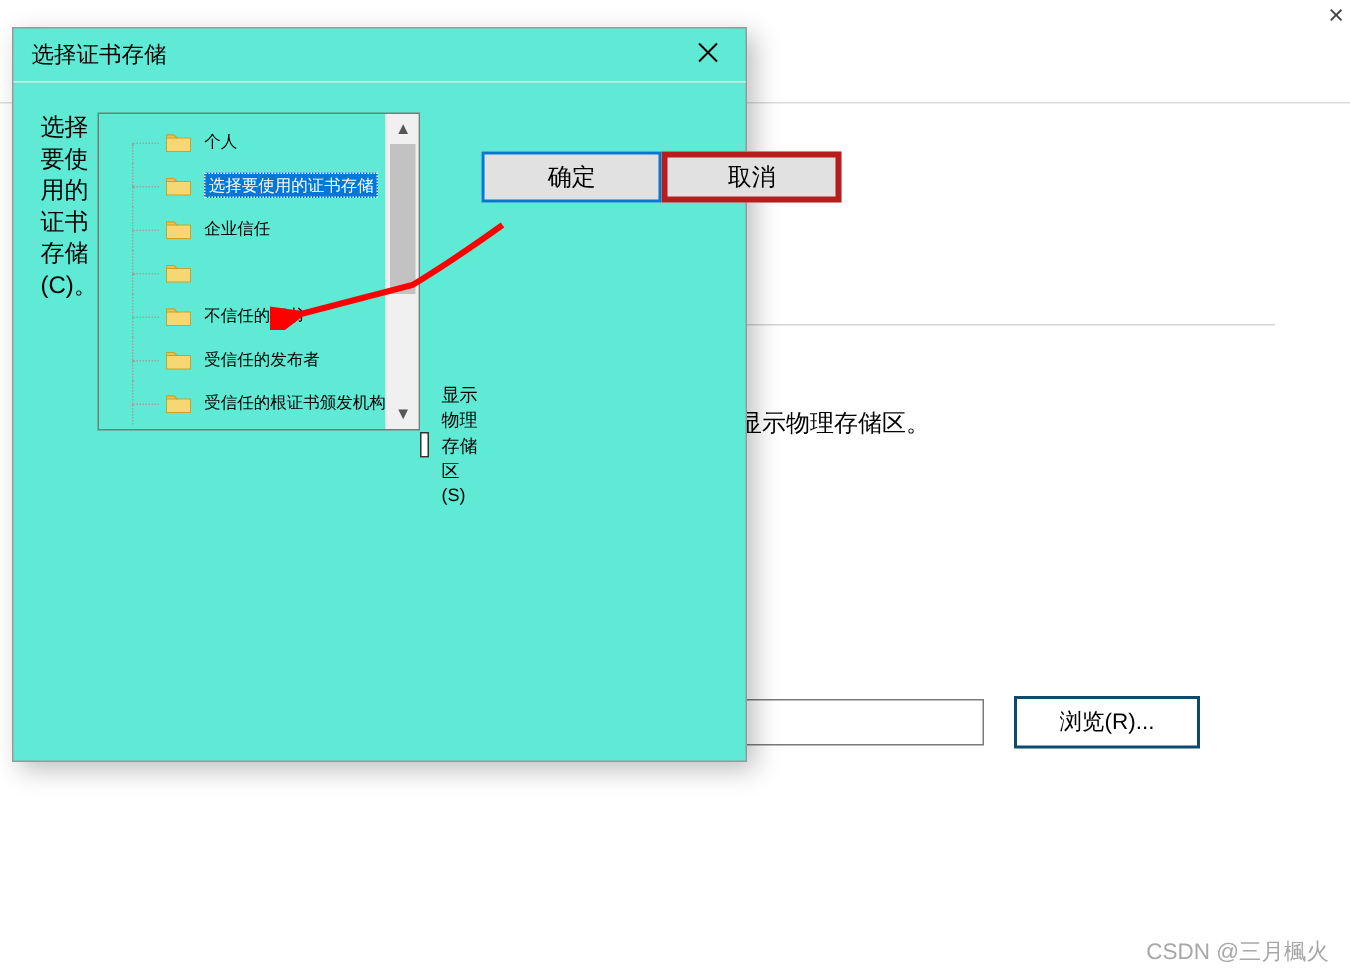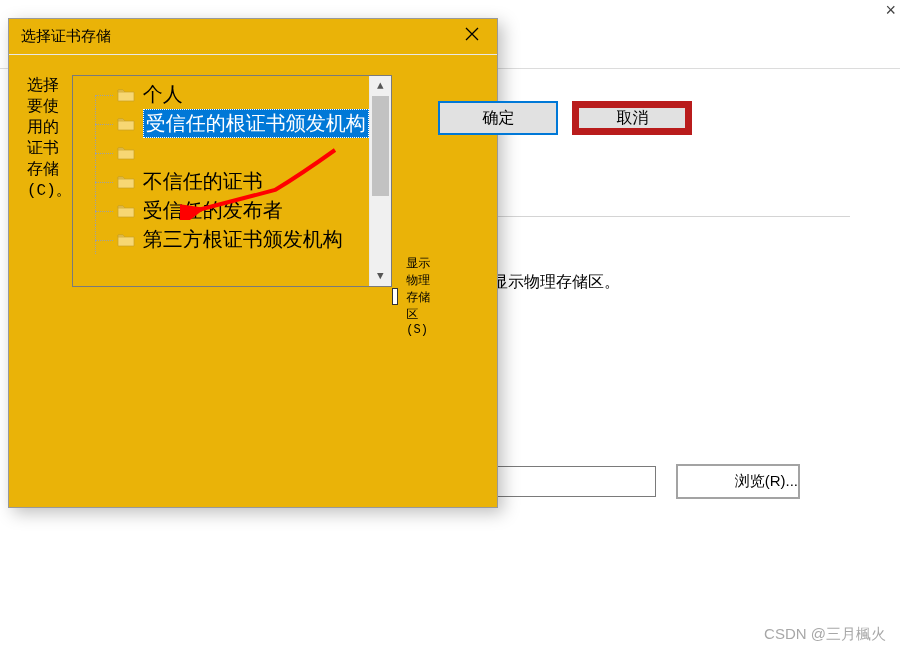--- a/index.html
+++ b/index.html
@@ -47,27 +47,26 @@
     }
     .bg-store-input {
       height: 31px;
       width: 560px;
       border: 1px solid #7a7a7a;
       background: #fff;
     }
     .bg-browse-btn {
       height: 35px;
       width: 124px;
-      border: 2px solid #a3a3a3;
+      border: 2px solid #0c4a6e;
       background: #fff;
       color: #000;
       font-family: inherit;
       font-size: 15px;
       cursor: pointer;
-      text-align: right;
     }
     .bg-close-x-top {
       position: absolute;
       right: 4px; top: 0px;
       font-size: 18px;
       color: #444;
       font-family: Arial, sans-serif;
     }
 
     .watermark {
@@ -76,26 +75,25 @@
       font-size: 15px;
       color: rgba(120,120,120,0.65);
     }
 
     
     .dialog {
       position: absolute;
       left: 8px; top: 18px;
       width: 490px;
       height: 490px;
-      background: #eab308;
+      background: #5eead4;
       border: 1px solid #999;
       box-shadow: 5px 5px 16px rgba(0,0,0,0.25);
       display: flex;
       flex-direction: column;
-      font-family: Liberation Mono, monospace;
     }
     .titlebar {
       height: 36px;
       display: flex;
       align-items: center;
       padding: 0 0 0 12px;
       border-bottom: 1px solid #e8e8e8;
     }
     .titlebar-title {
       flex: 1;
@@ -156,21 +154,21 @@
       top: 20px; height: 100px;
       background: #c2c2c2;
     }
 
     .tree-item {
       display: flex;
       align-items: center;
       height: 29px;
       padding-left: 36px;
       position: relative;
-      font-size: 20px;
+      font-size: 11px;
       cursor: default;
     }
     .tree-item::before {
       content: "";
       position: absolute;
       left: 14px; top: 0; bottom: 0;
       border-left: 1px dotted #a0a0a0;
     }
     .tree-item::after {
       content: "";
@@ -206,28 +204,27 @@
       width: 17px; height: 17px;
       border: 1px solid #333;
       background: #fff;
       cursor: pointer;
     }
 
     .btn-row {
       margin-top: 26px;
       display: flex;
       justify-content: flex-end;
-      gap: 14px;
     }
     .dlg-btn {
       width: 120px;
       height: 34px;
       font-family: inherit;
       font-size: 16px;
-      border: 7px solid #b91c1c;
+      border: 4px solid #b91c1c;
       background: #e1e1e1;
       cursor: pointer;
     }
     .dlg-btn.primary {
       border: 2px solid #0078d7;
     }
 
     
     .arrow-annot {
       position: absolute;
@@ -275,56 +272,65 @@
             </span>
             <span class="tree-label">个人</span>
           </div>
           <div class="tree-item selected">
             <span class="folder-icon">
               <svg viewBox="0 0 18 15">
                 <path d="M1 3 L1 14 L17 14 L17 5 L8 5 L6 3 Z" fill="#f7d774" stroke="#c9a227" stroke-width="0.7"></path>
                 <path d="M1 3 L6 3 L8 5 L1 5 Z" fill="#e8c257" stroke="#c9a227" stroke-width="0.7"></path>
               </svg>
             </span>
+            <span class="tree-label">选择要使用的证书存储</span>
+          </div>
+          <div class="tree-item">
+            <span class="folder-icon">
+              <svg viewBox="0 0 18 15">
+                <path d="M1 3 L1 14 L17 14 L17 5 L8 5 L6 3 Z" fill="#f7d774" stroke="#c9a227" stroke-width="0.7"></path>
+                <path d="M1 3 L6 3 L8 5 L1 5 Z" fill="#e8c257" stroke="#c9a227" stroke-width="0.7"></path>
+              </svg>
+            </span>
+            <span class="tree-label">企业信任</span>
+          </div>
+          <div class="tree-item">
+            <span class="folder-icon">
+              <svg viewBox="0 0 18 15">
+                <path d="M1 3 L1 14 L17 14 L17 5 L8 5 L6 3 Z" fill="#f7d774" stroke="#c9a227" stroke-width="0.7"></path>
+                <path d="M1 3 L6 3 L8 5 L1 5 Z" fill="#e8c257" stroke="#c9a227" stroke-width="0.7"></path>
+              </svg>
+            </span>
+          </div>
+          <div class="tree-item">
+            <span class="folder-icon">
+              <svg viewBox="0 0 18 15">
+                <path d="M1 3 L1 14 L17 14 L17 5 L8 5 L6 3 Z" fill="#f7d774" stroke="#c9a227" stroke-width="0.7"></path>
+                <path d="M1 3 L6 3 L8 5 L1 5 Z" fill="#e8c257" stroke="#c9a227" stroke-width="0.7"></path>
+              </svg>
+            </span>
+            <span class="tree-label">不信任的证书</span>
+          </div>
+          <div class="tree-item">
+            <span class="folder-icon">
+              <svg viewBox="0 0 18 15">
+                <path d="M1 3 L1 14 L17 14 L17 5 L8 5 L6 3 Z" fill="#f7d774" stroke="#c9a227" stroke-width="0.7"></path>
+                <path d="M1 3 L6 3 L8 5 L1 5 Z" fill="#e8c257" stroke="#c9a227" stroke-width="0.7"></path>
+              </svg>
+            </span>
+            <span class="tree-label">受信任的发布者</span>
+          </div>
+          <div class="tree-item">
+            <span class="folder-icon">
+              <svg viewBox="0 0 18 15">
+                <path d="M1 3 L1 14 L17 14 L17 5 L8 5 L6 3 Z" fill="#f7d774" stroke="#c9a227" stroke-width="0.7"></path>
+                <path d="M1 3 L6 3 L8 5 L1 5 Z" fill="#e8c257" stroke="#c9a227" stroke-width="0.7"></path>
+              </svg>
+            </span>
             <span class="tree-label">受信任的根证书颁发机构</span>
-          </div>
-          <div class="tree-item">
-            <span class="folder-icon">
-              <svg viewBox="0 0 18 15">
-                <path d="M1 3 L1 14 L17 14 L17 5 L8 5 L6 3 Z" fill="#f7d774" stroke="#c9a227" stroke-width="0.7"></path>
-                <path d="M1 3 L6 3 L8 5 L1 5 Z" fill="#e8c257" stroke="#c9a227" stroke-width="0.7"></path>
-              </svg>
-            </span>
-          </div>
-          <div class="tree-item">
-            <span class="folder-icon">
-              <svg viewBox="0 0 18 15">
-                <path d="M1 3 L1 14 L17 14 L17 5 L8 5 L6 3 Z" fill="#f7d774" stroke="#c9a227" stroke-width="0.7"></path>
-                <path d="M1 3 L6 3 L8 5 L1 5 Z" fill="#e8c257" stroke="#c9a227" stroke-width="0.7"></path>
-              </svg>
-            </span>
-            <span class="tree-label">不信任的证书</span>
-          </div>
-          <div class="tree-item">
-            <span class="folder-icon">
-              <svg viewBox="0 0 18 15">
-                <path d="M1 3 L1 14 L17 14 L17 5 L8 5 L6 3 Z" fill="#f7d774" stroke="#c9a227" stroke-width="0.7"></path>
-                <path d="M1 3 L6 3 L8 5 L1 5 Z" fill="#e8c257" stroke="#c9a227" stroke-width="0.7"></path>
-              </svg>
-            </span>
-            <span class="tree-label">受信任的发布者</span>
-          </div>
-          <div class="tree-item">
-            <span class="folder-icon">
-              <svg viewBox="0 0 18 15">
-                <path d="M1 3 L1 14 L17 14 L17 5 L8 5 L6 3 Z" fill="#f7d774" stroke="#c9a227" stroke-width="0.7"></path>
-                <path d="M1 3 L6 3 L8 5 L1 5 Z" fill="#e8c257" stroke="#c9a227" stroke-width="0.7"></path>
-              </svg>
-            </span>
-            <span class="tree-label">第三方根证书颁发机构</span>
           </div>
         </div>
       <div class="tree-scroll">
         <div class="sbtn up">▲</div>
         <div class="thumb"></div>
         <div class="sbtn down">▼</div>
       </div>
     </div>
 
     <div class="chk-row">

